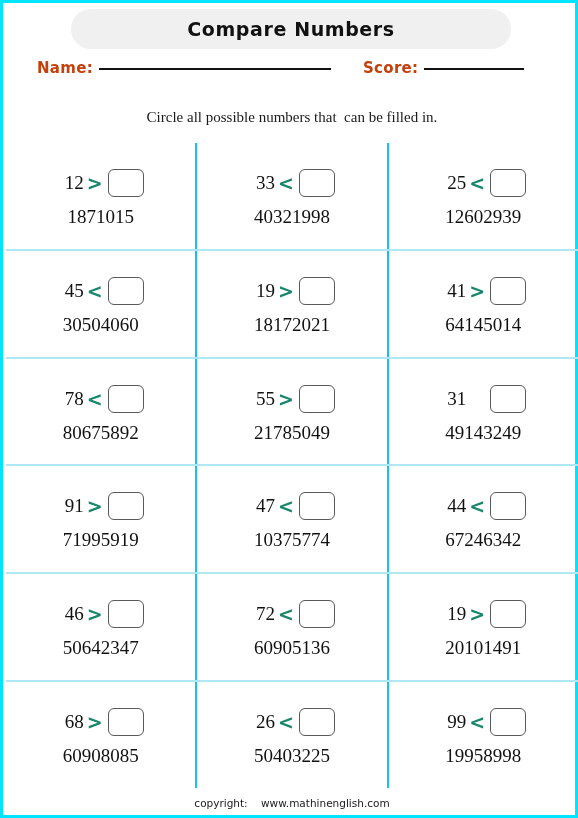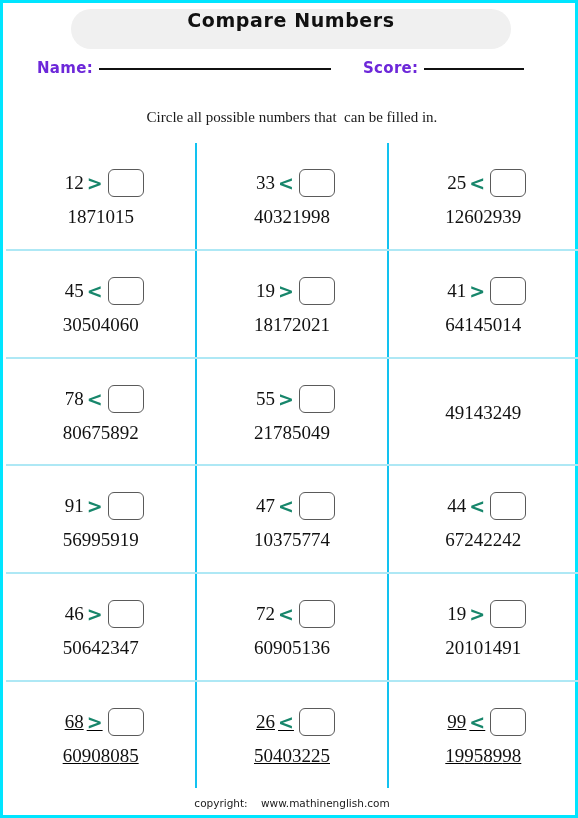--- a/index.html
+++ b/index.html
@@ -26,21 +26,21 @@
   
   .title-pill {
     position: absolute;
     left: 68px;
     top: 6px;
     width: 440px;
     height: 40px;
     background: #f0f0f0;
     border-radius: 20px;
     display: flex;
-    align-items: flex-start;
+    align-items: center;
     justify-content: center;
   }
   .title-text {
     font-family: "DejaVu Sans", sans-serif;
     font-size: 19px;
     font-weight: 600;
     letter-spacing: 0.6px;
     color: #111111;
   }
 
@@ -48,21 +48,21 @@
     position: absolute;
     left: 34px;
     top: 56px;
     width: 512px;
     height: 24px;
   }
   .ns-label {
     font-family: "DejaVu Sans", sans-serif;
     font-size: 15px;
     font-weight: 600;
-    color: #6d28d9;
+    color: #c2410c;
     letter-spacing: 0.3px;
   }
   .ns-line {
     display: inline-block;
     border-bottom: 2px solid #111111;
     vertical-align: 3px;
   }
   .name-line { width: 232px; margin-left: 6px; }
   .score-line { width: 100px; margin-left: 6px; }
   .score-group { margin-left: 32px; }
@@ -89,21 +89,21 @@
     display: flex;
     flex-direction: column;
   }
   .grid-row {
     flex: 1 1 0;
     display: flex;
     flex-direction: row;
     border-bottom: 2px solid #aee8f5;
     position: relative;
   }
-  .grid-row.last { border-bottom: none; text-decoration: underline; }
+  .grid-row.last { border-bottom: none; }
 
   .cell {
     flex: 1 1 0;
     position: relative;
     display: flex;
     flex-direction: column;
     justify-content: center;
     border-right: 2px solid #12c2f0;
     padding-top: 2px;
   }
@@ -284,37 +284,42 @@
             <span class="answer-box"></span>
           </div>
           <div class="choices">
             <span class="choice">21</span>
             <span class="choice">78</span>
             <span class="choice">50</span>
             <span class="choice">49</span>
           </div>
         </div>
         <div class="cell col-last">
+          <div class="compare-line">
+            <span class="operand">31</span>
+            <span class="operator"></span>
+            <span class="answer-box"></span>
+          </div>
           <div class="choices">
             <span class="choice">49</span>
             <span class="choice">14</span>
             <span class="choice">32</span>
             <span class="choice">49</span>
           </div>
         </div>
       </div>
       <div class="grid-row">
         <div class="cell">
           <div class="compare-line">
             <span class="operand">91</span>
             <span class="operator">&gt;</span>
             <span class="answer-box"></span>
           </div>
           <div class="choices">
-            <span class="choice">56</span>
+            <span class="choice">71</span>
             <span class="choice">99</span>
             <span class="choice">59</span>
             <span class="choice">19</span>
           </div>
         </div>
         <div class="cell">
           <div class="compare-line">
             <span class="operand">47</span>
             <span class="operator">&lt;</span>
             <span class="answer-box"></span>
@@ -328,21 +333,21 @@
         </div>
         <div class="cell col-last">
           <div class="compare-line">
             <span class="operand">44</span>
             <span class="operator">&lt;</span>
             <span class="answer-box"></span>
           </div>
           <div class="choices">
             <span class="choice">67</span>
             <span class="choice">24</span>
-            <span class="choice">22</span>
+            <span class="choice">63</span>
             <span class="choice">42</span>
           </div>
         </div>
       </div>
       <div class="grid-row">
         <div class="cell">
           <div class="compare-line">
             <span class="operand">46</span>
             <span class="operator">&gt;</span>
             <span class="answer-box"></span>

